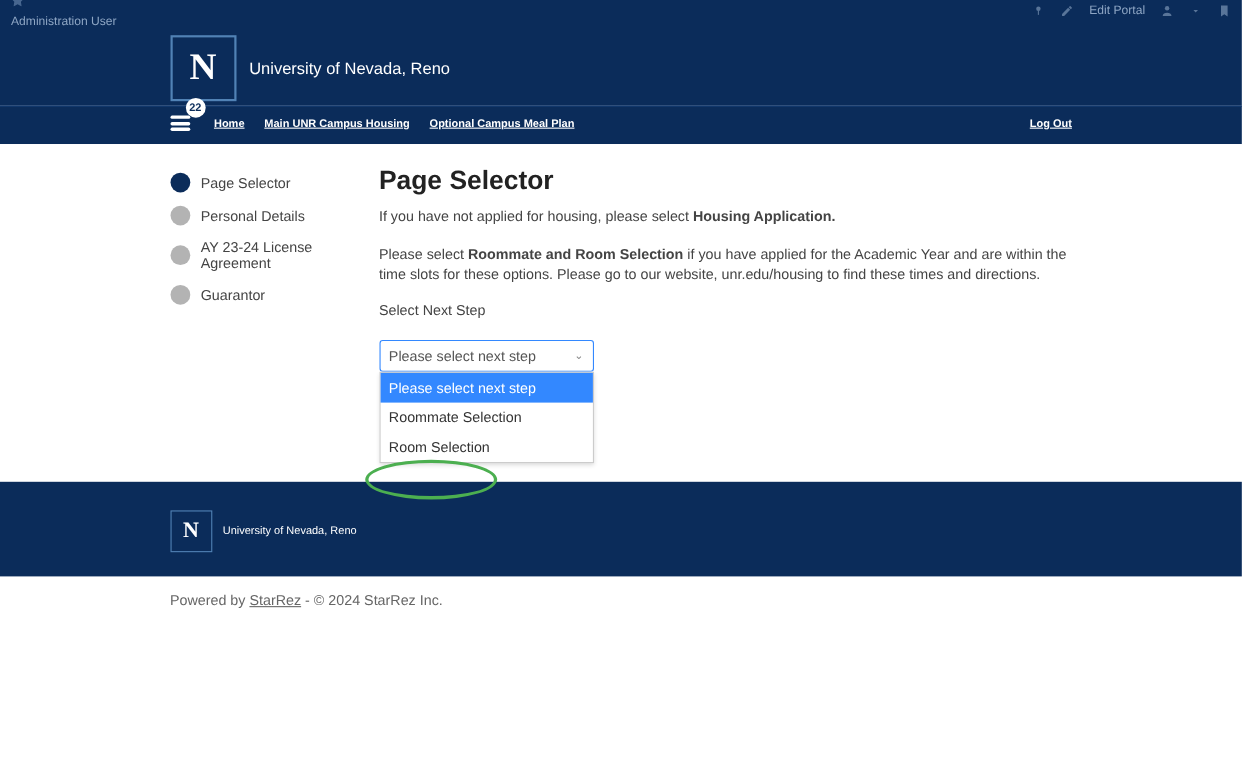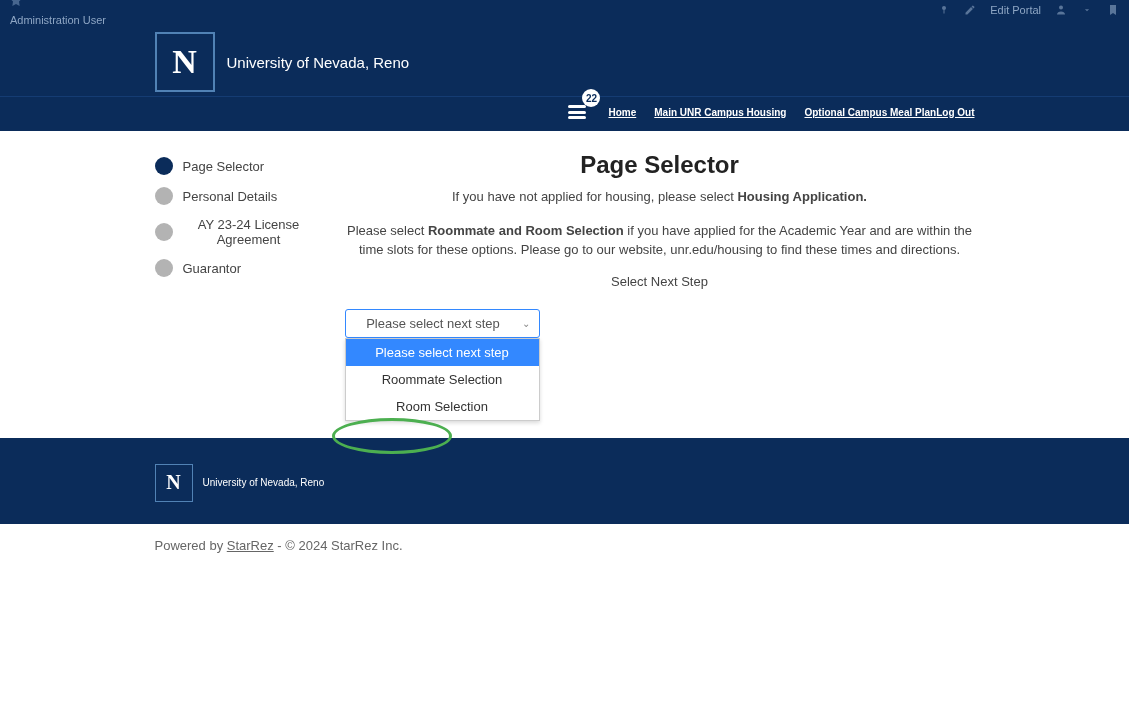--- a/index.html
+++ b/index.html
@@ -15,30 +15,30 @@
 
     
     .brand-bar { background:#0b2c5a; padding:12px 0 4px 0; }
     .brand-inner { width: 820px; margin:0 auto; display:flex; align-items:center; gap:12px; }
     .logo-box { width:60px; height:60px; border:2px solid #5182b5; display:flex; align-items:center; justify-content:center; background:#0b2c5a; }
     .logo-n { color:#fff; font-family: Georgia, 'Times New Roman', serif; font-size:34px; font-weight:bold; }
     .uni-name { color:#fff; font-size:15px; }
 
     
     .nav-bar { background:#0b2c5a; padding:6px 0 10px 0; border-top:1px solid #153c73; }
-    .nav-inner { width:820px; margin:0 auto; display:flex; align-items:center; justify-content:flex-end; }
+    .nav-inner { width:820px; margin:0 auto; display:flex; align-items:center; justify-content:space-between; }
     .nav-left { display:flex; align-items:center; gap:18px; }
     .hamburger { position:relative; width:22px; height:18px; display:inline-flex; flex-direction:column; justify-content:space-evenly; cursor:pointer; }
     .hamburger span { height:3px; width:18px; background:#fff; border-radius:2px; display:block; }
     .badge { position:absolute; top:-14px; right:-10px; background:#fff; color:#0b2c5a; border-radius:50%; font-size:10px; width:18px; height:18px; display:flex; align-items:center; justify-content:center; font-weight:bold; }
     .nav-link { color:#fff; font-size:10px; font-weight:bold; text-decoration:underline; cursor:pointer; }
 
     
     .content-area { background:#fff; }
-    .content-inner { width:820px; margin:0 auto; display:flex; gap:30px; padding:20px 0 40px 0;text-align:center; }
+    .content-inner { width:820px; margin:0 auto; display:flex; gap:30px; padding:20px 0 40px 0; }
     .sidebar { width:160px; flex-shrink:0; }
     .step { display:flex; align-items:center; gap:10px; padding:6px 0; cursor:pointer; }
     .step-dot { width:18px; height:18px; border-radius:50%; background:#b3b3b3; flex-shrink:0; }
     .step-dot.active { background:#0b2c5a; }
     .step-label { font-size:13px; color:#444; }
 
     .main { flex:1; position:relative; }
     .page-title { font-size:24px; font-weight:800; color:#222; margin-bottom:8px; font-family: Arial, sans-serif; }
     .intro { font-size:13px; color:#444; line-height:1.5; margin-bottom:14px; }
     .intro b { font-weight:bold; }

